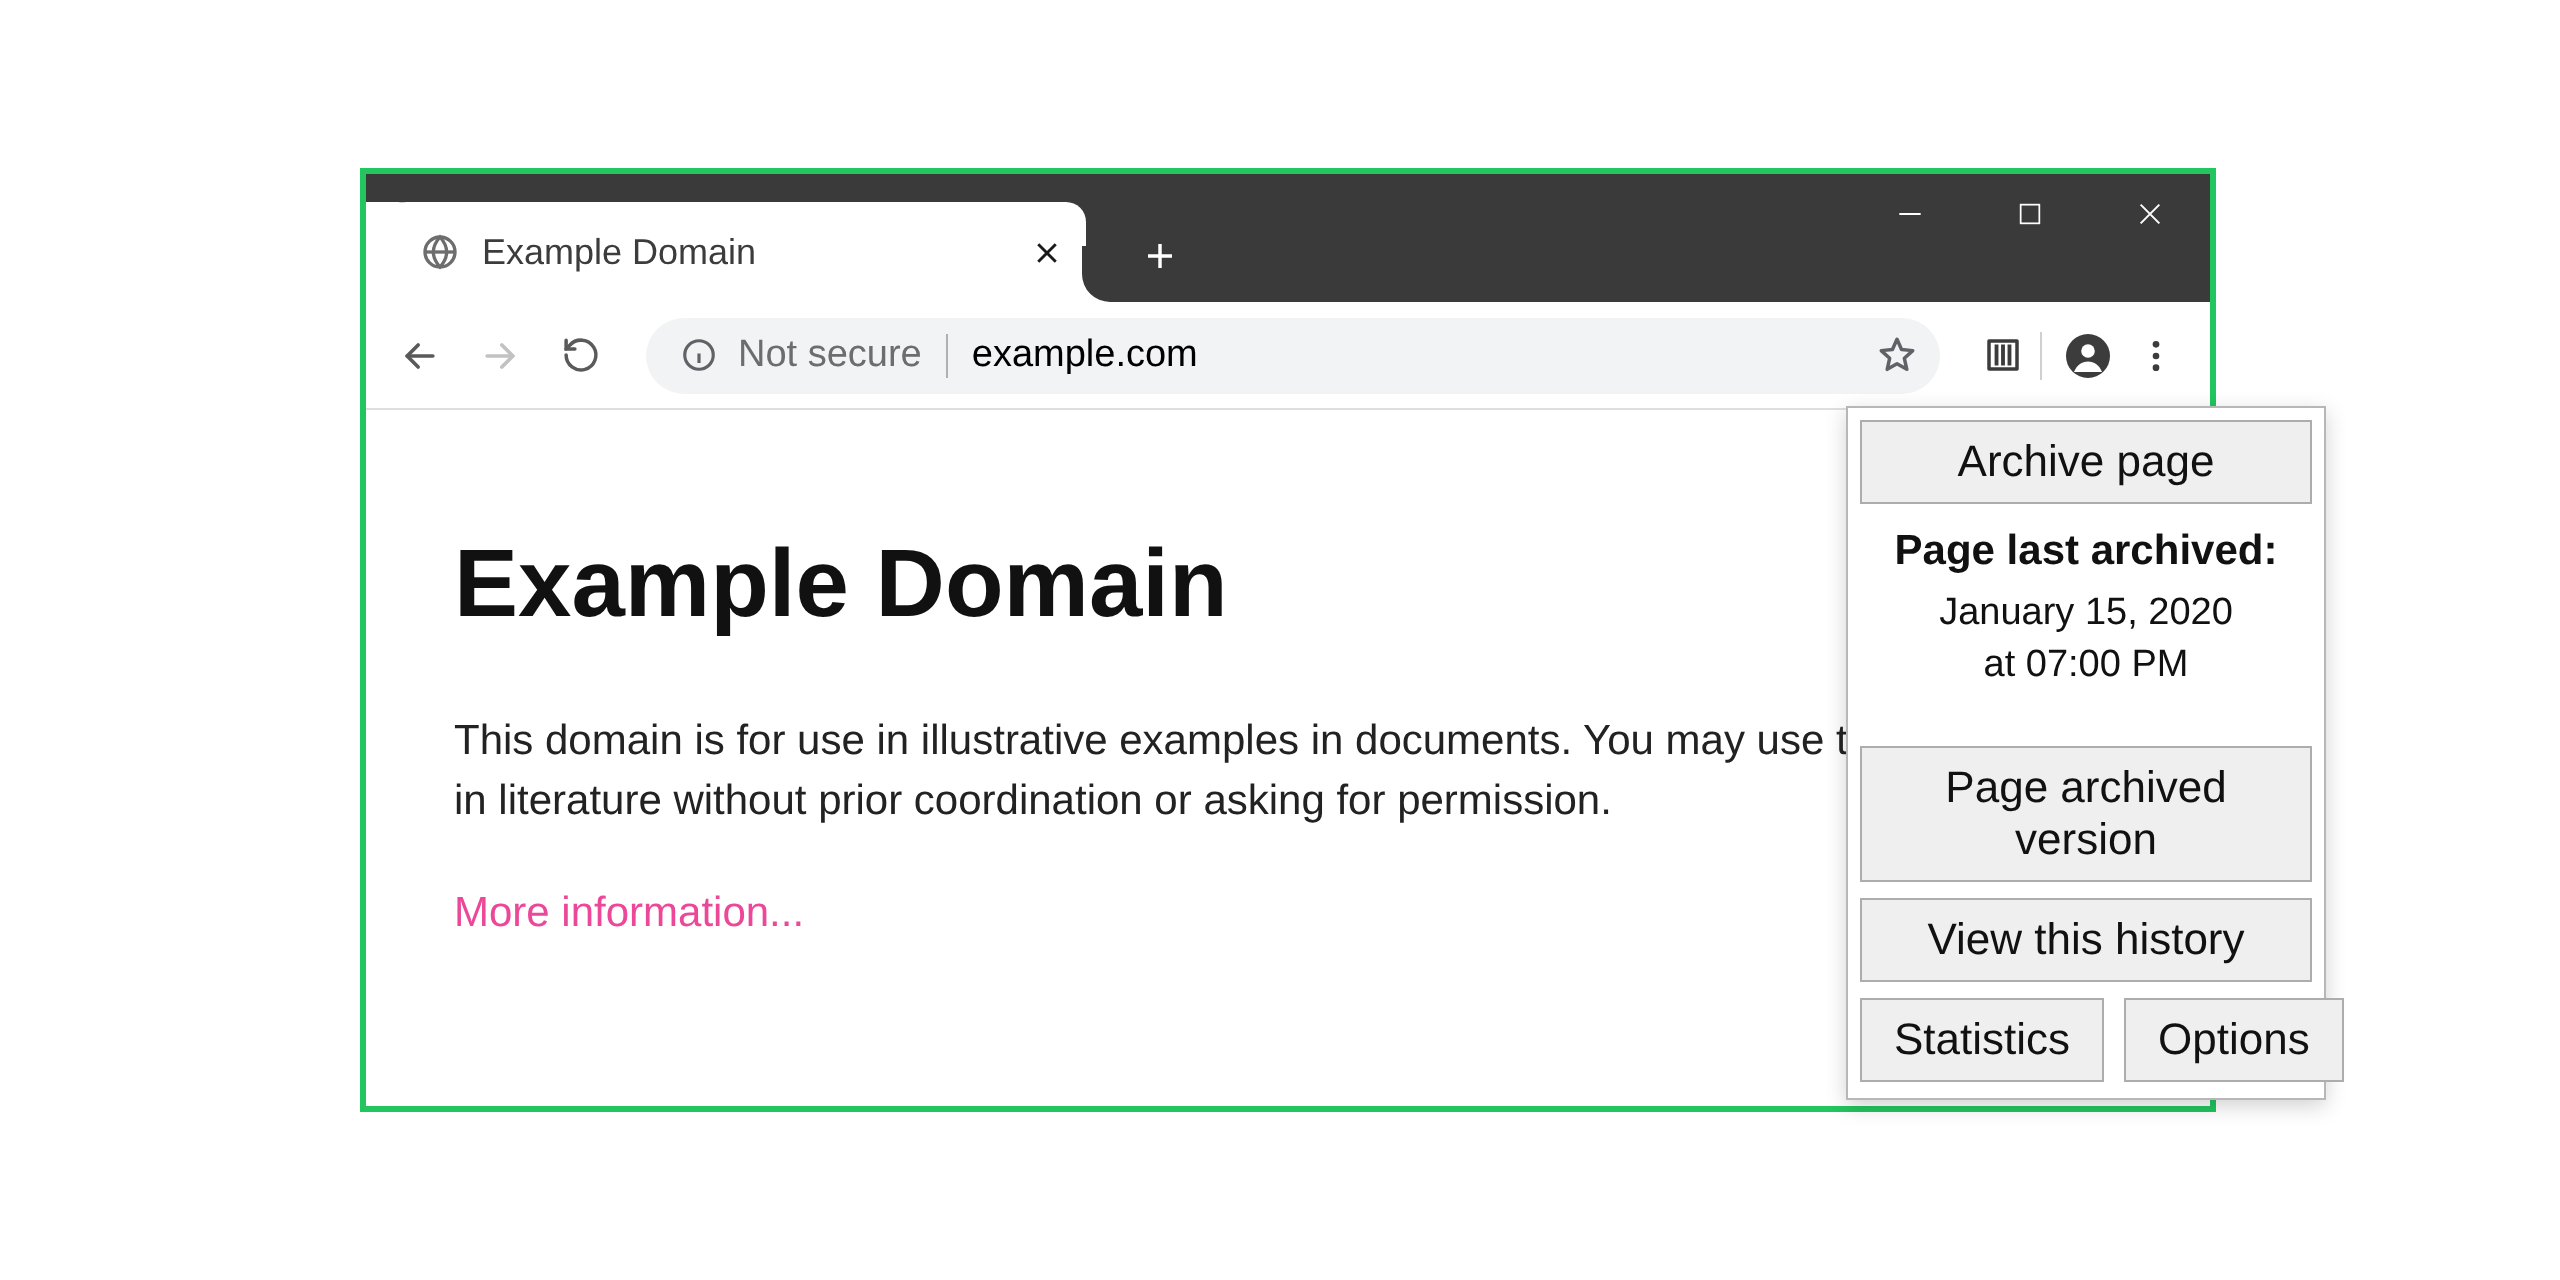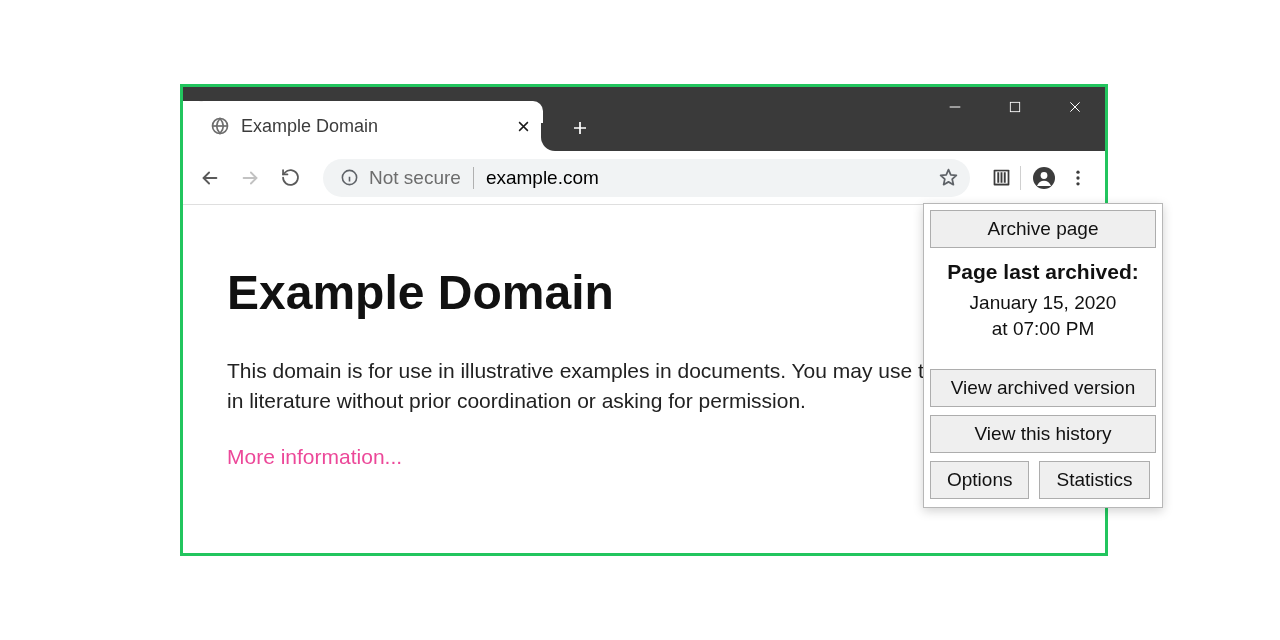--- a/index.html
+++ b/index.html
@@ -221,21 +221,21 @@
     background: #fff;
     box-shadow: 0 3px 10px rgba(0,0,0,0.18);
     padding: 6px 6px 8px 6px;
   }
   .popup .btn {
     display: block;
     width: 100%;
     background: #efefef;
     border: 1px solid #adadad;
     color: #111;
-    font-size: 19px;
+    font-size: 22px;
     padding: 7px 10px;
     text-align: center;
     cursor: pointer;
     font-family: inherit;
   }
   .popup .label {
     text-align: center;
     font-size: 21px;
     font-weight: 700;
     margin: 12px 0 6px 0;
@@ -381,22 +381,22 @@
   </div>
 
   <div class="popup">
     <button class="btn">Archive page</button>
     <div class="label">Page last archived:</div>
     <div class="date">
       <span>January 15, 2020</span><br>
       <span>at 07:00 PM</span>
     </div>
     <div class="stack">
-      <button class="btn">View archived version</button>
+      <button class="btn">Page archived version</button>
       <button class="btn">View this history</button>
     </div>
     <div class="row">
+      <button class="btn">Statistics</button>
       <button class="btn">Options</button>
-      <button class="btn">Statistics</button>
     </div>
   </div>
 
 </div>
 
 </body></html>

